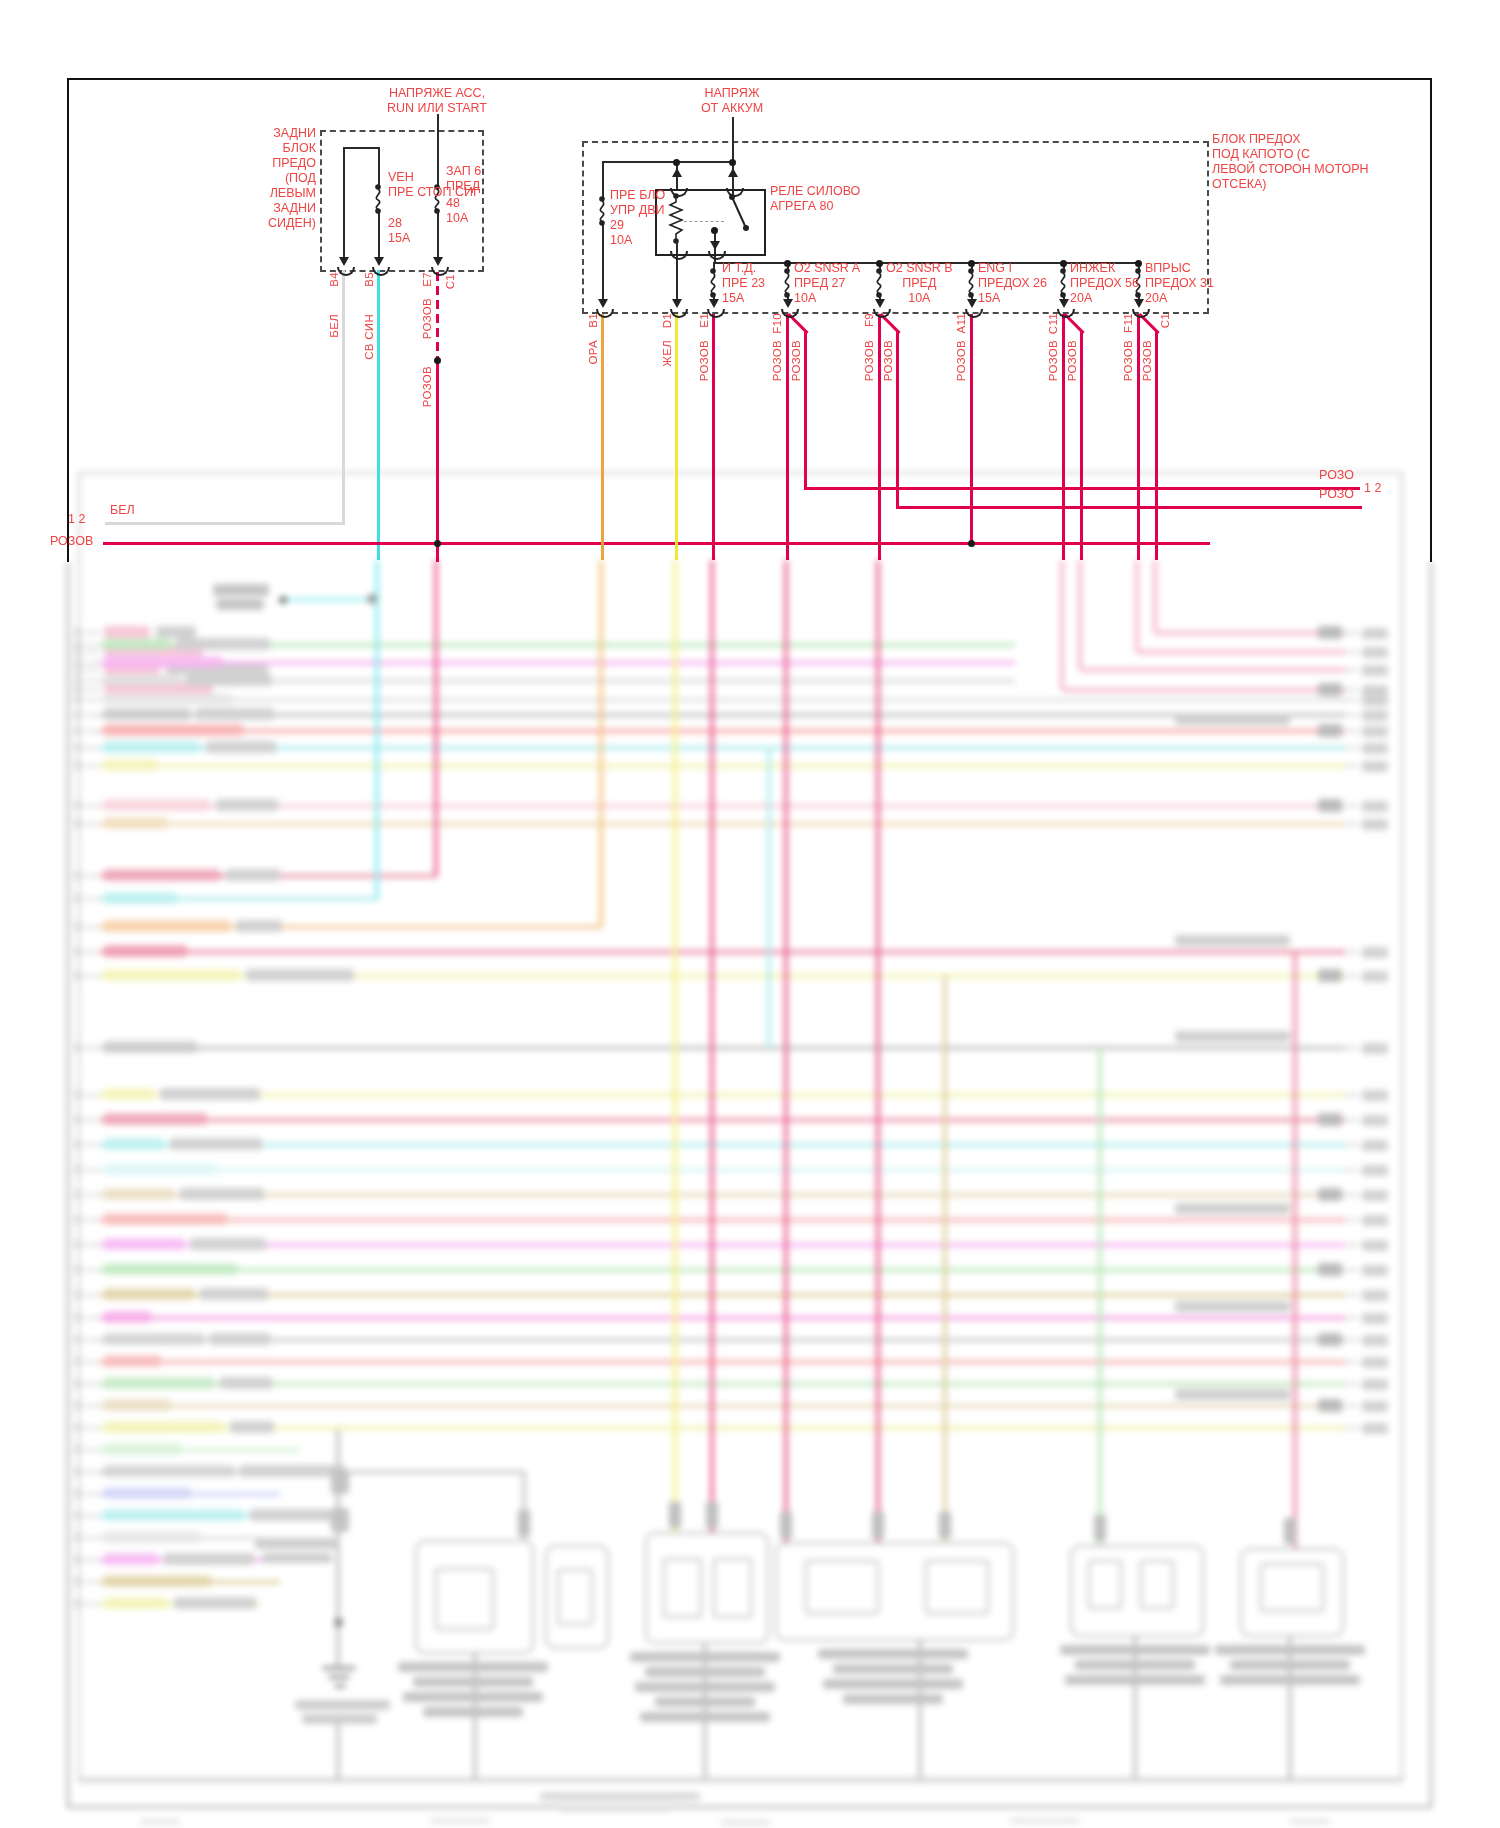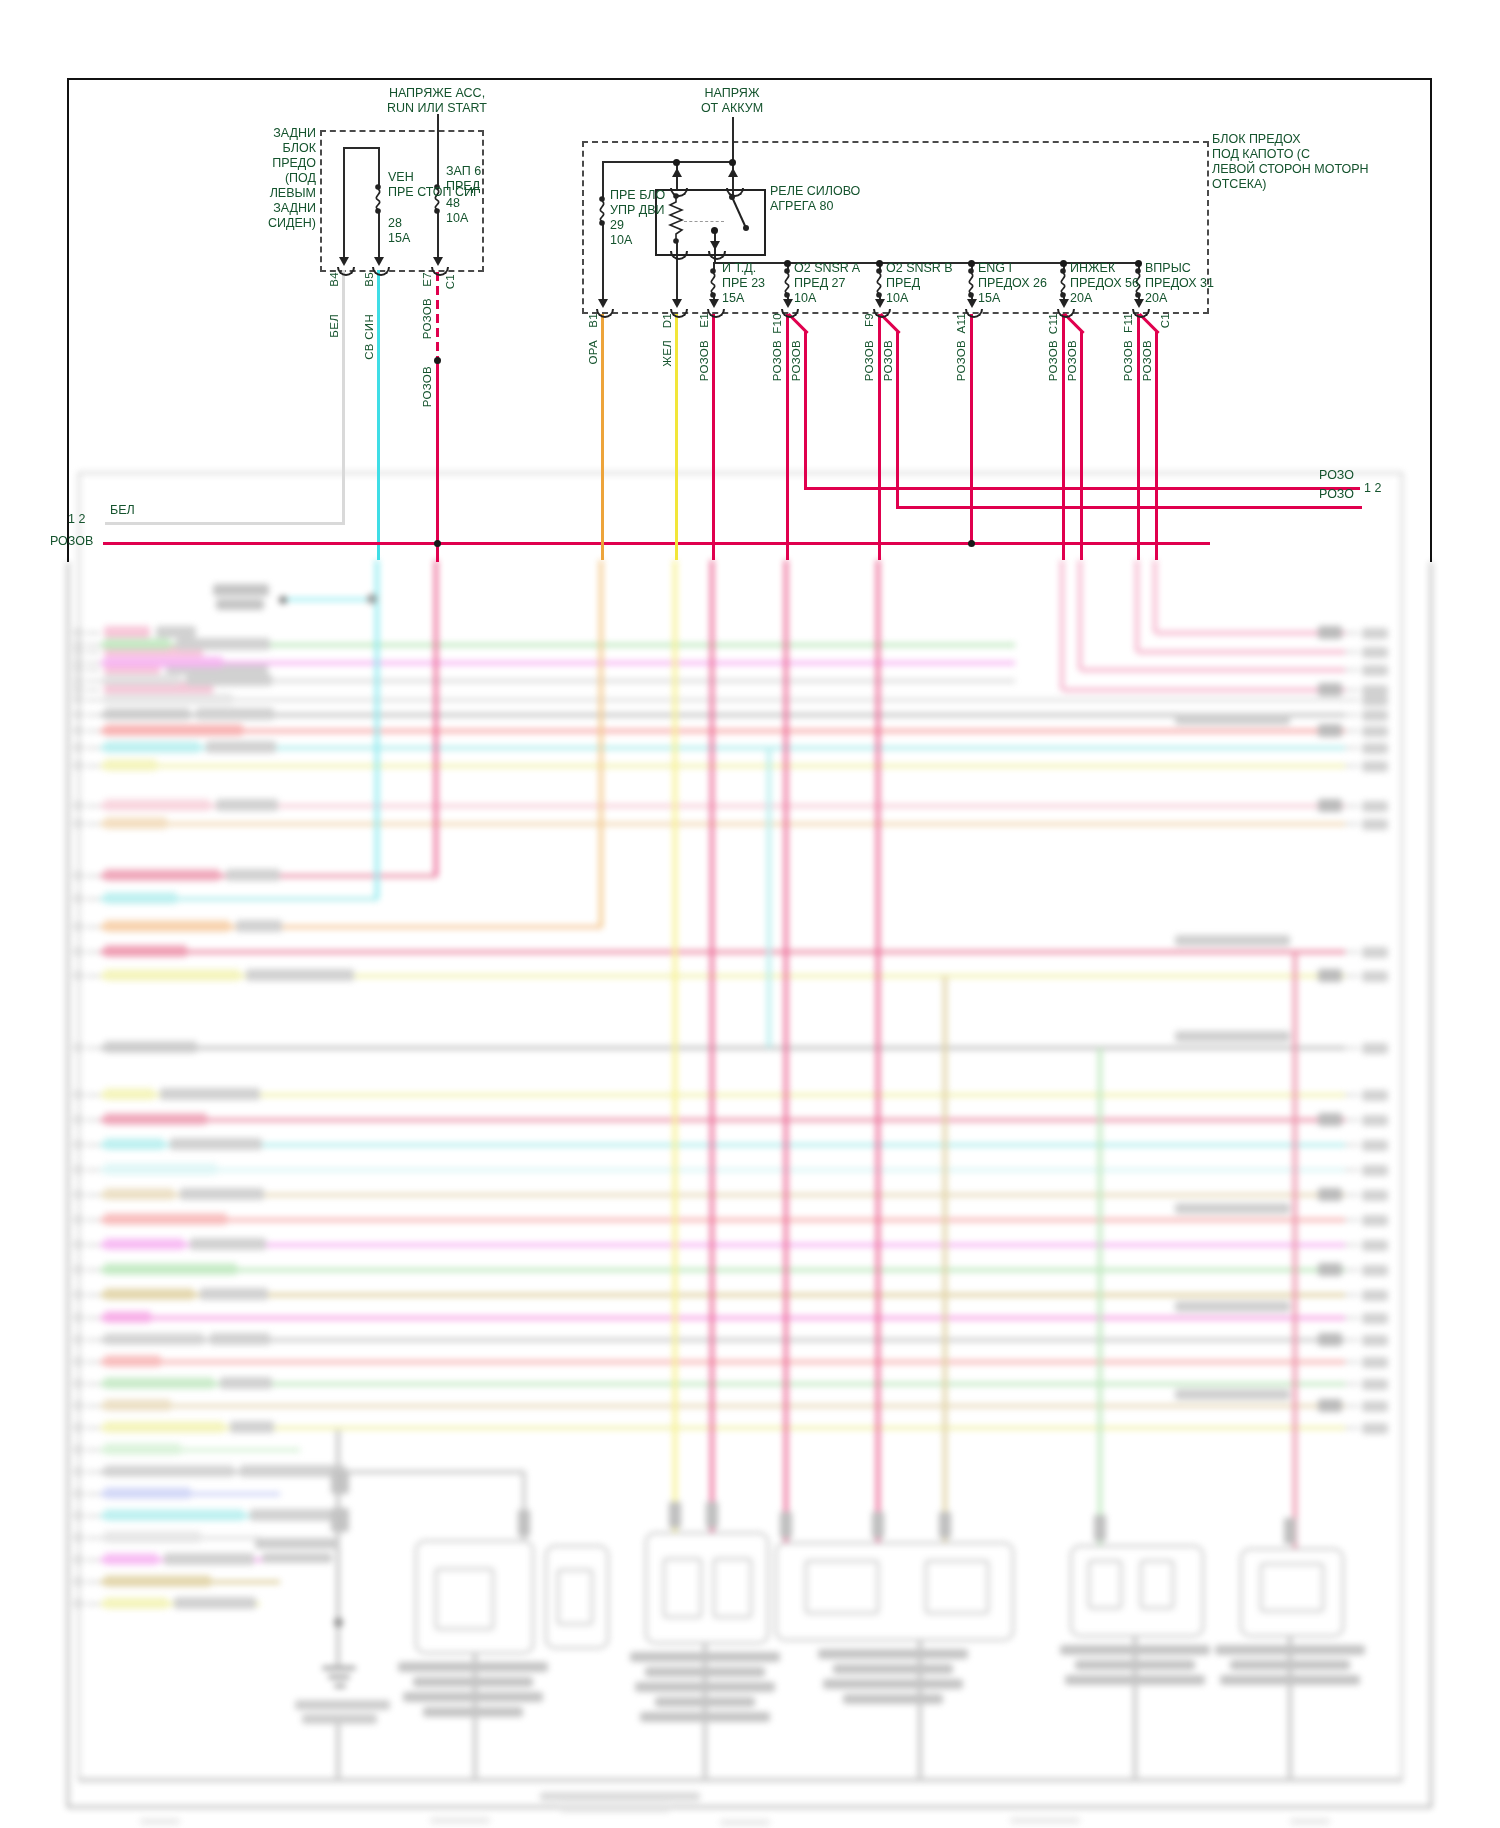--- a/index.html
+++ b/index.html
@@ -1,17 +1,17 @@
 <!DOCTYPE html>
 <html><head>
 <meta charset="utf-8">
 <style>
   html,body{margin:0;padding:0;background:#fff;}
   .page{position:relative;width:1500px;height:1828px;background:#fff;overflow:hidden;
-        font-family:"Liberation Sans",sans-serif;color:#14532d;}
+        font-family:"Liberation Sans",sans-serif;color:#ef4444;}
   .lbl{position:absolute;white-space:pre-line;font-size:12.5px;line-height:15px;}
   .vlb{position:absolute;writing-mode:vertical-rl;transform:rotate(180deg);
        font-size:11.5px;line-height:12px;white-space:nowrap;letter-spacing:.3px;}
   .abs{position:absolute;}
   .blurwrap{position:absolute;left:0;top:0;width:1500px;height:1828px;
             filter:blur(3.2px);opacity:.58;}
   .dbox{position:absolute;border:2px dashed #4a4a4a;}
   .dot{position:absolute;width:7px;height:7px;border-radius:50%;background:#1a1a1a;}
   .bump{position:absolute;width:14px;height:7px;border:2px solid #222;border-top:none;
         border-radius:0 0 14px 14px;background:transparent;}
@@ -579,21 +579,21 @@
   <div class="lbl" style="left:610px;top:188px;">ПРЕ БЛО
 УПР ДВИ</div>
   <div class="lbl" style="left:610px;top:218px;">29
 10А</div>
   <div class="lbl" style="left:722px;top:261px;">И Т.Д.
 ПРЕ 23
 15А</div>
   <div class="lbl" style="left:794px;top:261px;">O2 SNSR A
 ПРЕД 27
 10А</div>
-  <div class="lbl" style="left:886px;top:261px;">O2 SNSR B
+  <div class="lbl" style="left:886px;top:261px;text-align:center;">O2 SNSR B
 ПРЕД
 10А</div>
   <div class="lbl" style="left:978px;top:261px;">ENG I
 ПРЕДОХ 26
 15А</div>
   <div class="lbl" style="left:1070px;top:261px;">ИНЖЕК
 ПРЕДОХ 56
 20А</div>
   <div class="lbl" style="left:1145px;top:261px;">ВПРЫС
 ПРЕДОХ 31

